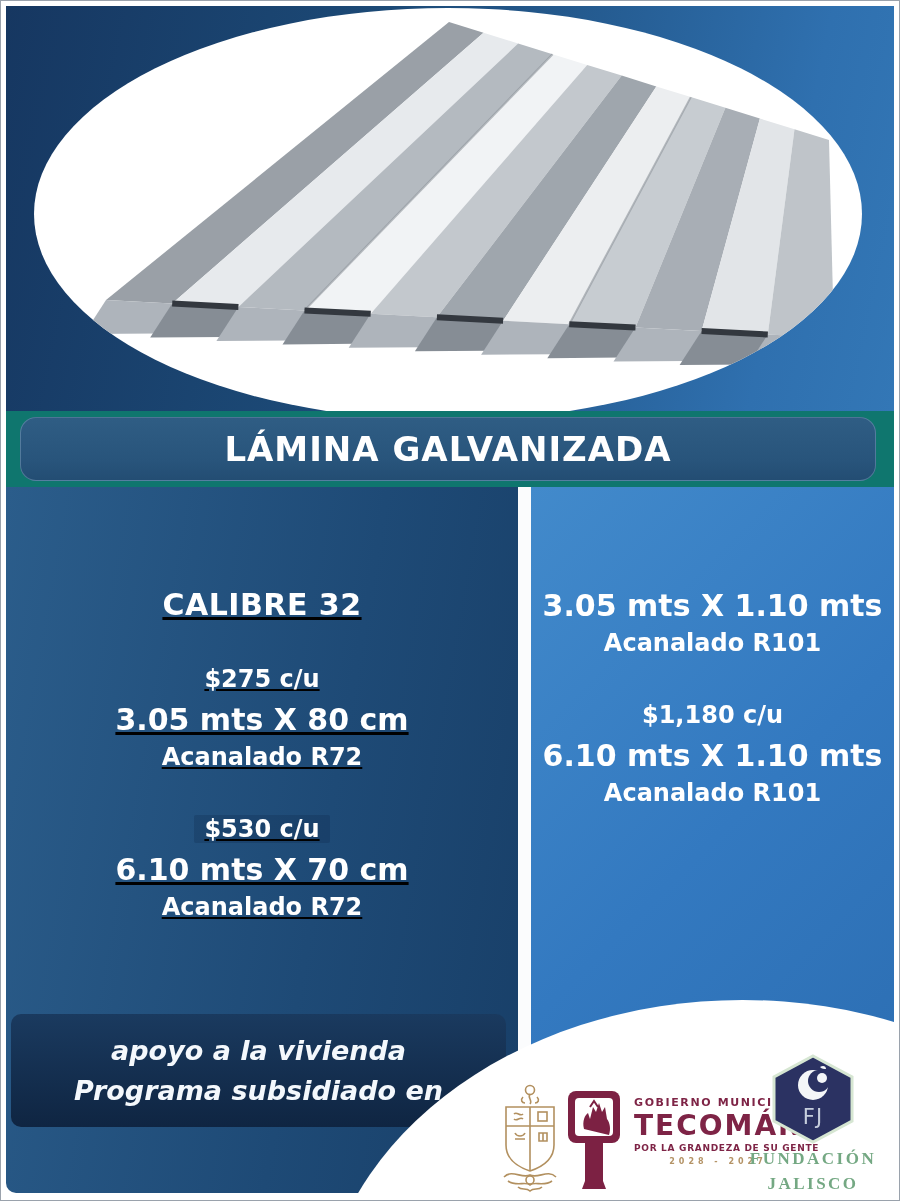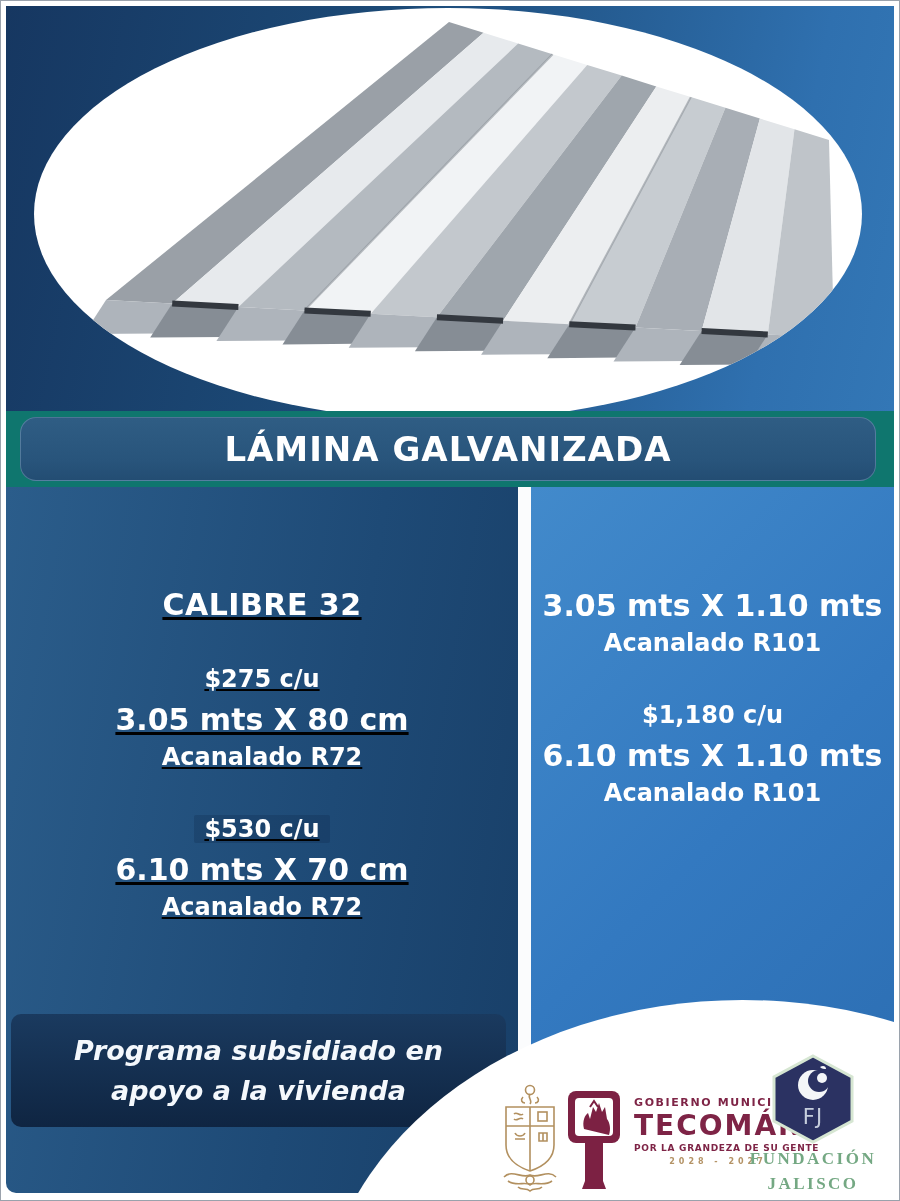--- a/index.html
+++ b/index.html
@@ -127,22 +127,22 @@
             <div class="offer-size">3.05 mts X 80 cm</div>
             <div class="offer-profile">Acanalado R72</div>
           </div>
           <div class="offer">
             <div class="offer-price"><span class="price-dim-box">$530 c/u</span></div>
             <div class="offer-size">6.10 mts X 70 cm</div>
             <div class="offer-profile">Acanalado R72</div>
           </div>
         </div>
         <div class="footnote-box">
+          <div class="footnote-line">apoyo a la vivienda</div>
           <div class="footnote-line">Programa subsidiado en</div>
-          <div class="footnote-line">apoyo a la vivienda</div>
         </div>
       </div>
 
       <div class="divider"></div>
 
       <div class="col-right">
         <div class="col-content">
           <div class="offer">
             <div class="offer-size">3.05 mts X 1.10 mts</div>
             <div class="offer-profile">Acanalado R101</div>

